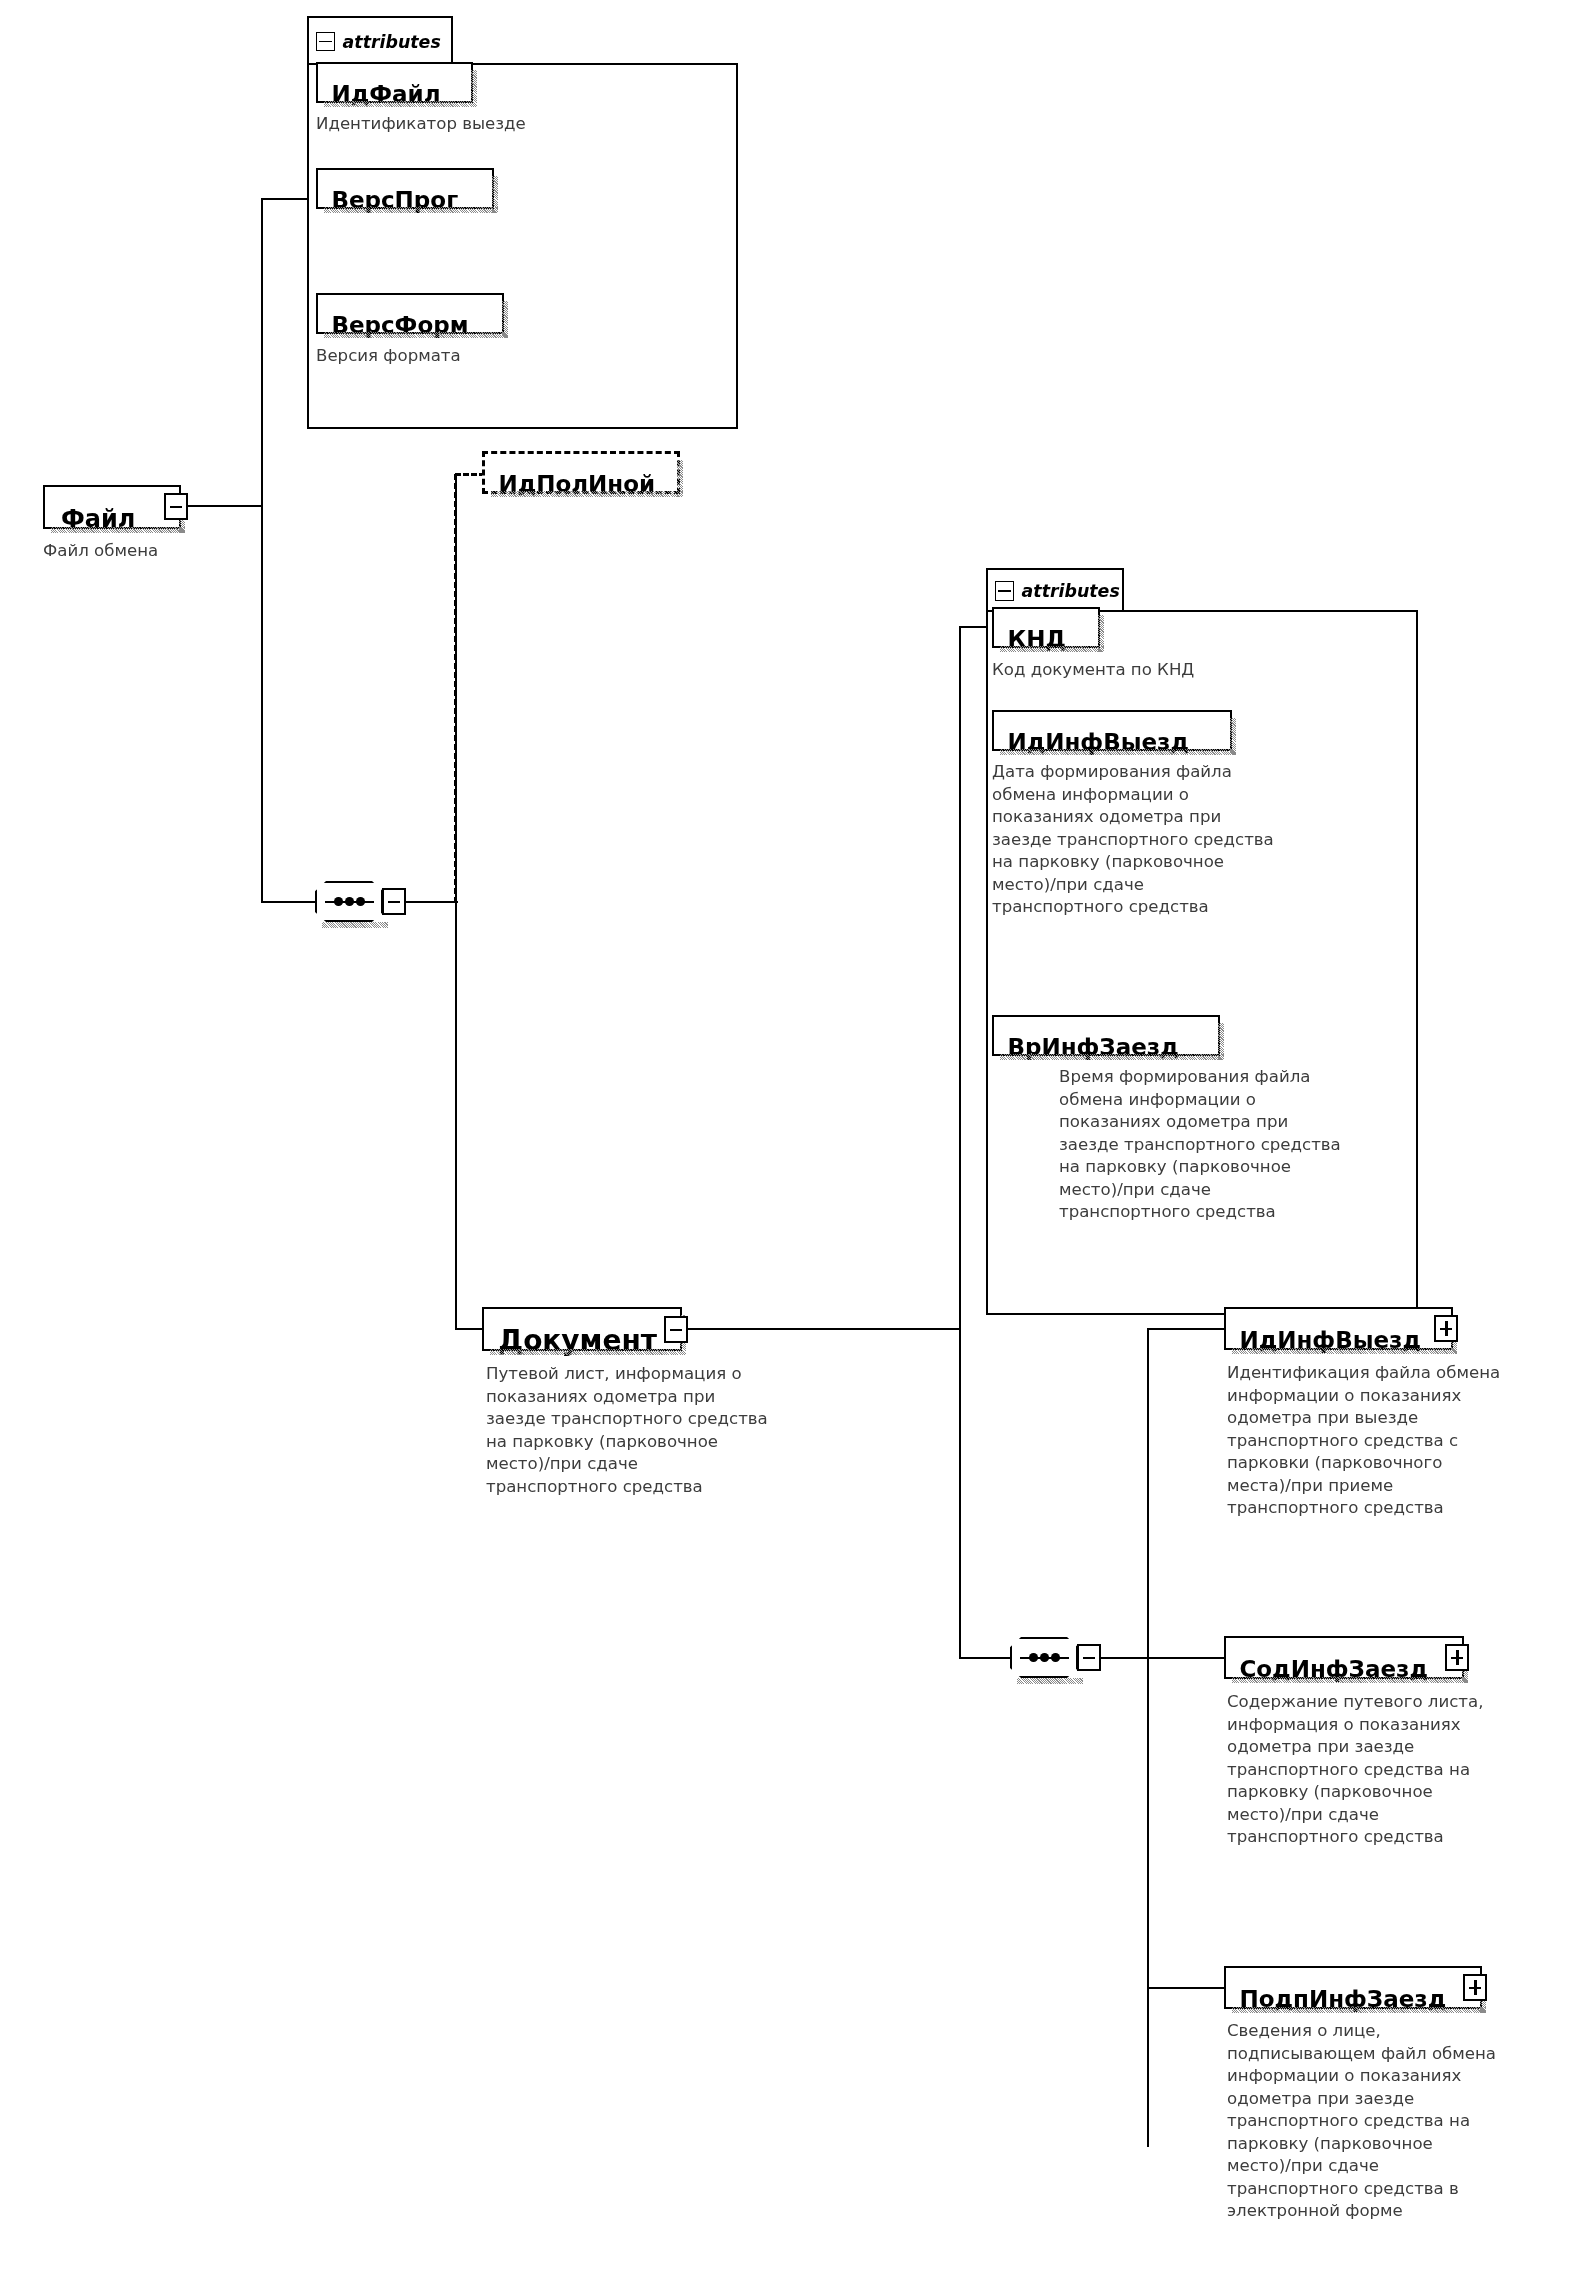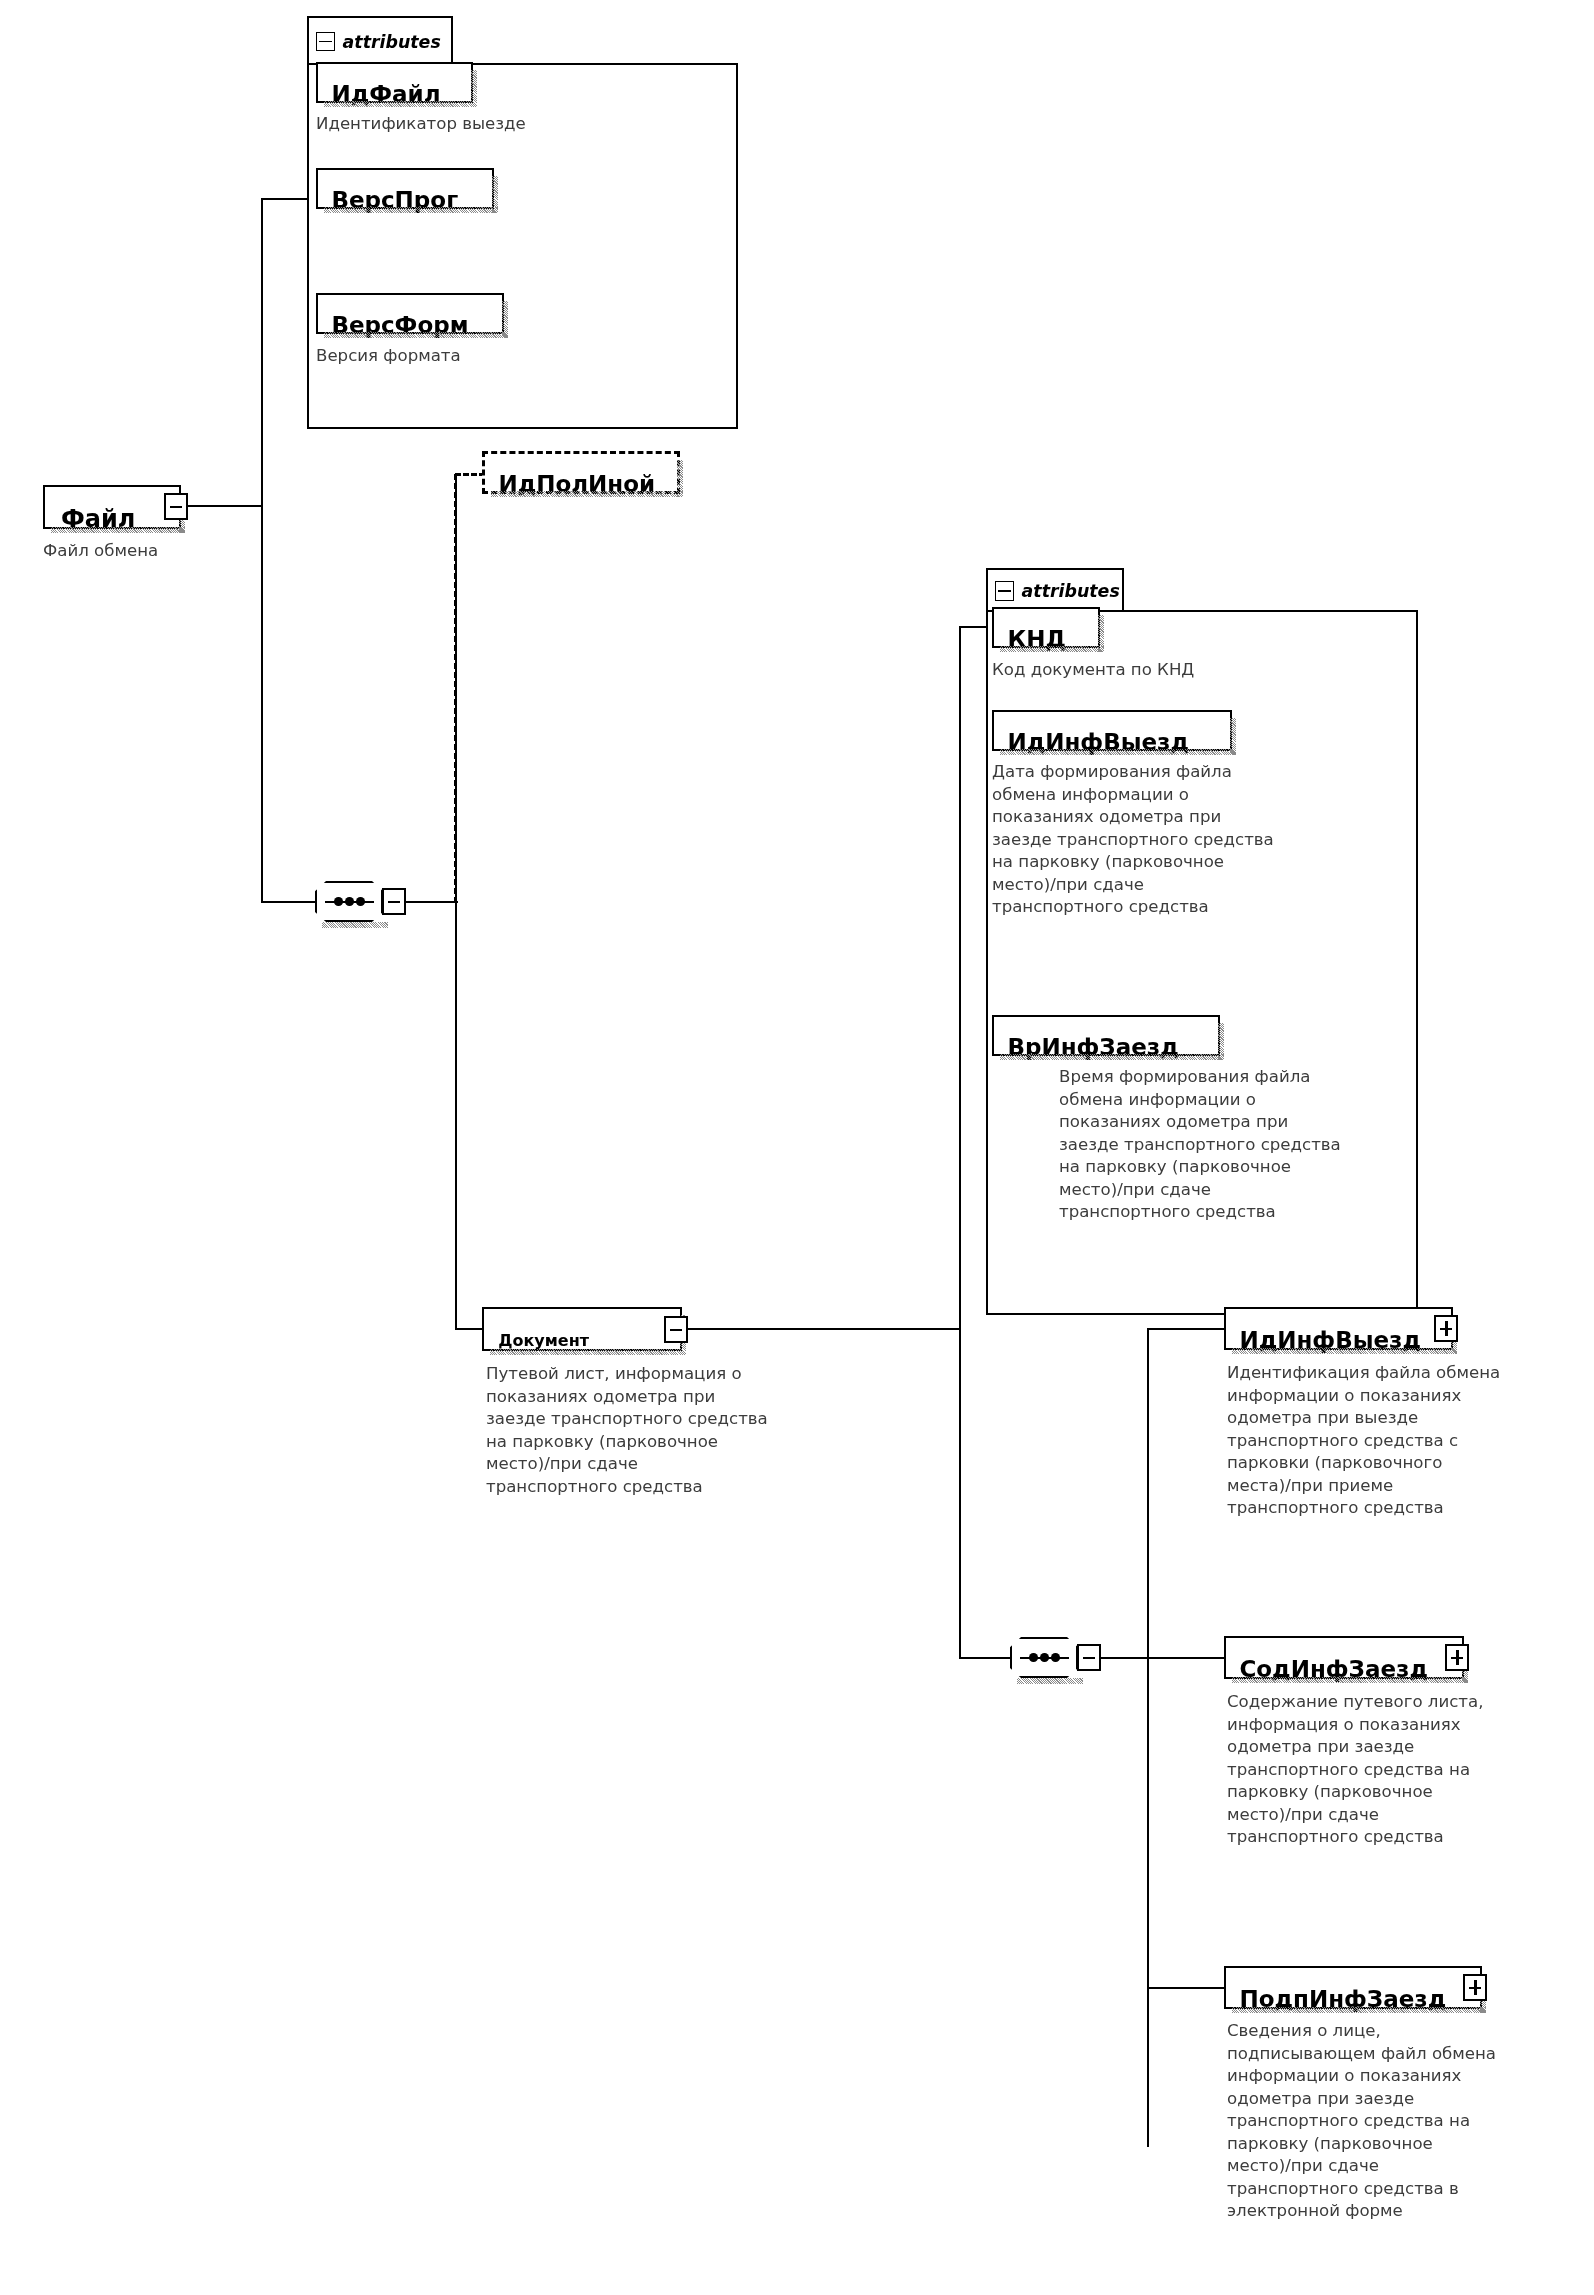--- a/index.html
+++ b/index.html
@@ -115,21 +115,21 @@
   <div class="dash-v" style="left:454px;top:474px;height:429px;"></div>
   <div class="dash-h" style="left:455px;top:473px;width:38px;"></div>
 
   <div class="node optional shadow" style="left:482px;top:451px;width:198px;height:43px;padding-left:13.4px;">
     <span class="nm" style="font-size:23px;">ИдПолИной</span>
   </div>
 
   <div class="ln hln" style="left:455px;top:1328px;width:30px;"></div>
 
   <div class="node shadow" style="left:482px;top:1307px;width:200px;height:44px;padding-left:14.2px;">
-    <span class="nm" style="font-size:16px;">Документ</span>
+    <span class="nm" style="font-size:28px;">Документ</span>
   </div>
   <div class="exp" style="left:664px;top:1316px;">
     <i class="hbar"></i>
   </div>
   <div class="desc" style="left:486px;top:1363px;width:372px;">Путевой лист, информация о
 показаниях одометра при
 заезде транспортного средства
 на парковку (парковочное
 место)/при сдаче
 транспортного средства</div>

